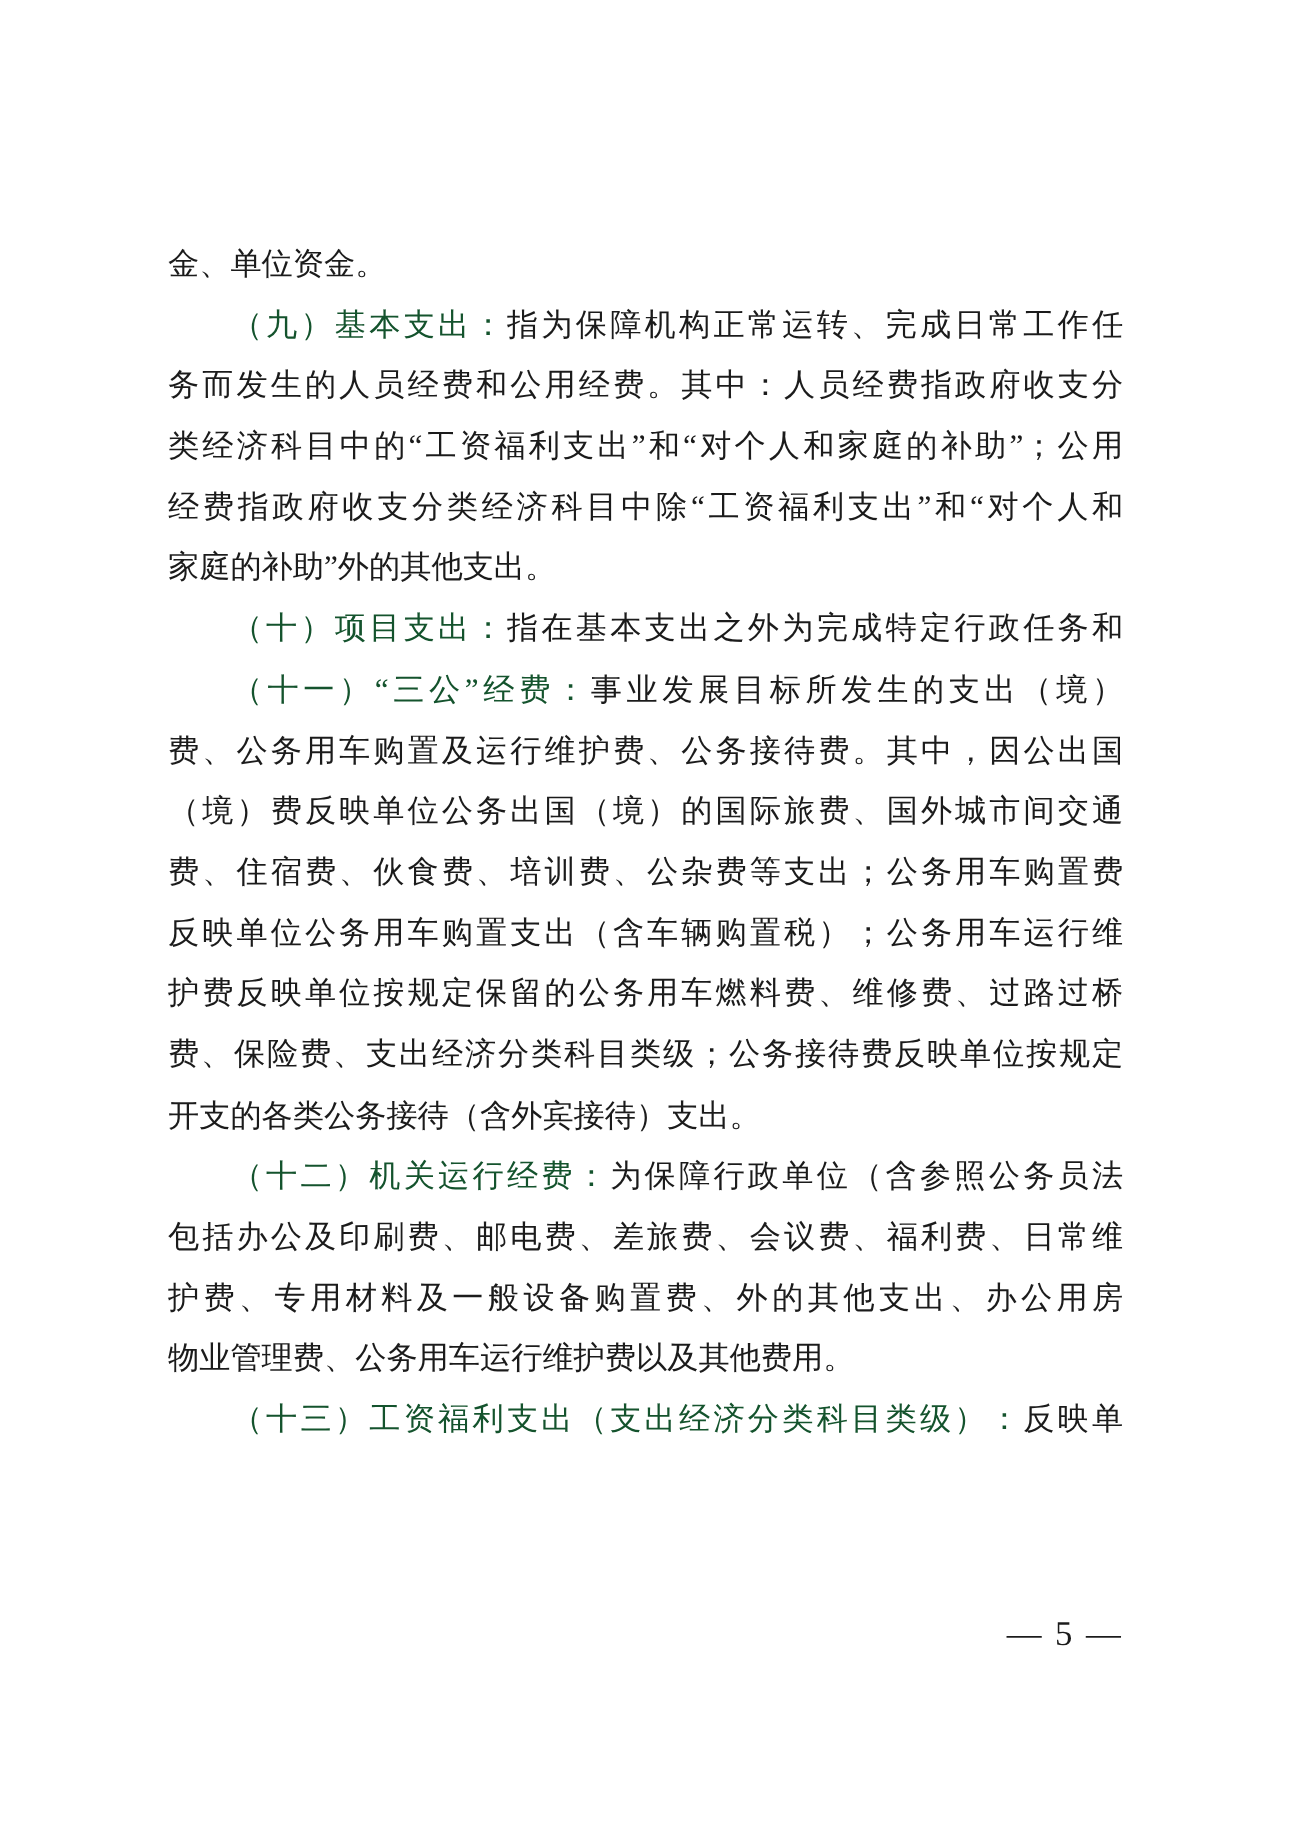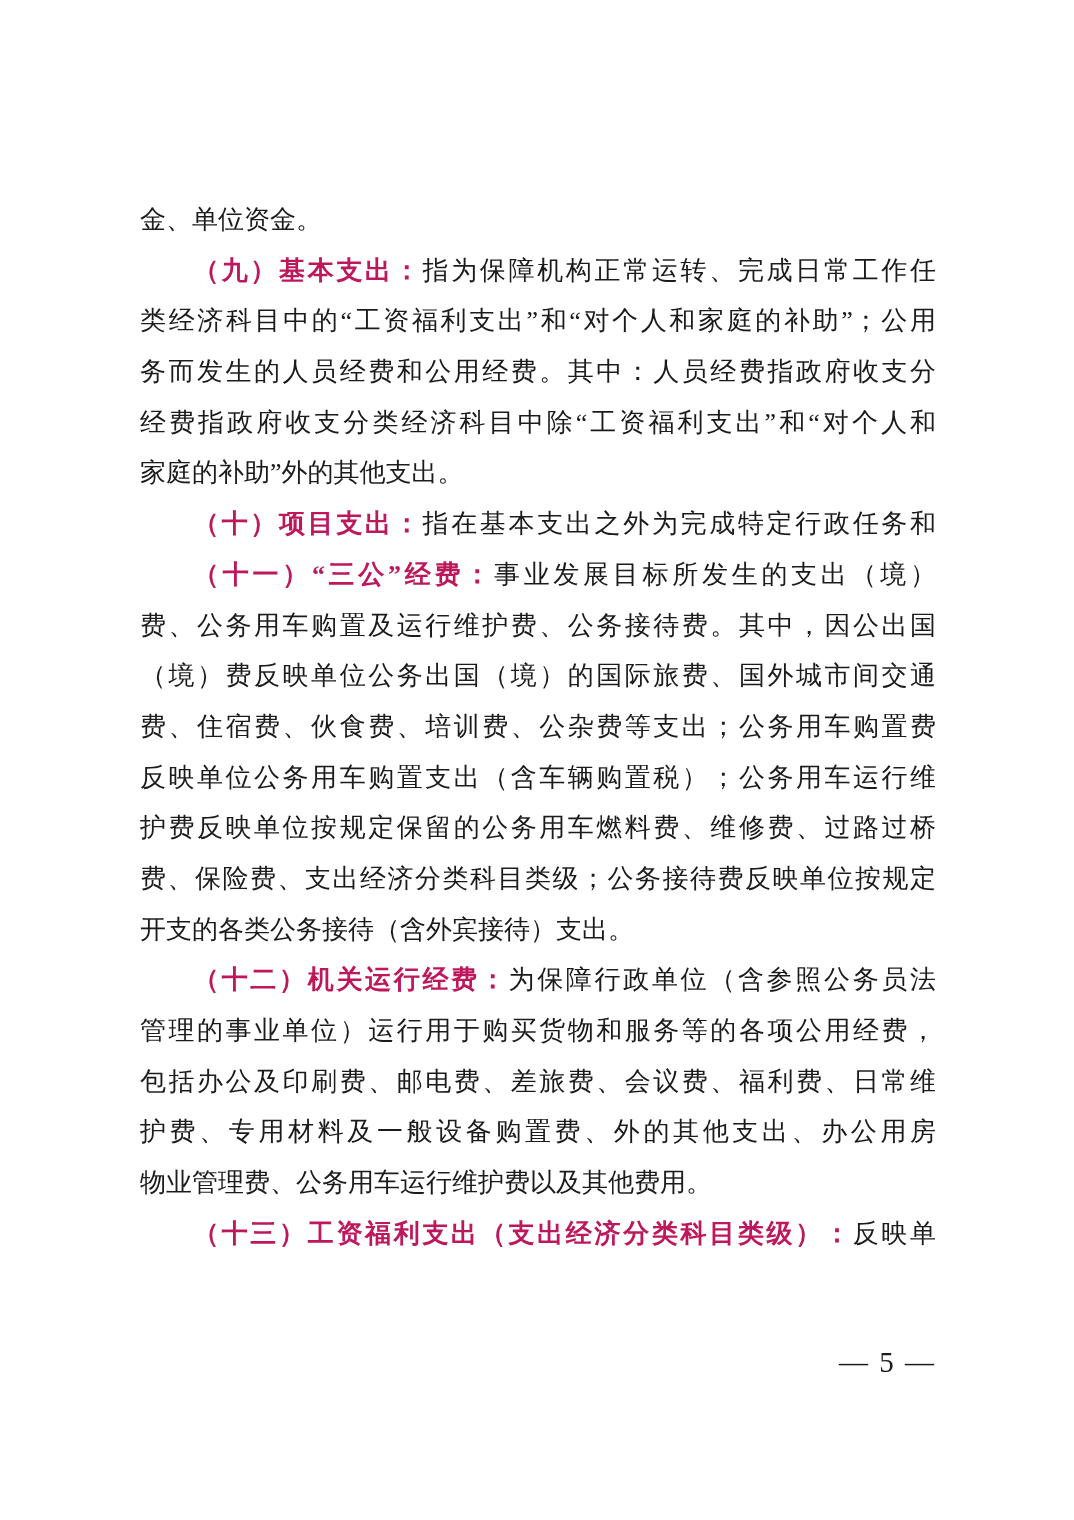--- a/index.html
+++ b/index.html
@@ -31,22 +31,22 @@
     overflow: hidden;
   }
   .line.para-end {
     text-align: left;
     text-align-last: left;
   }
   .line.indent {
     padding-left: 53px;
   }
   .lead {
-    font-weight: 700;
-    color: #be185d;
+    font-weight: 400;
+    color: #14532d;
   }
   .page-num {
     position: absolute;
     left: 140px;
     top: 1346px;
     width: 796px;
     text-align: right;
     font-size: 29px;
     letter-spacing: 2px;
     color: #1b1b1b;
@@ -55,23 +55,23 @@
 </head>
 <body>
 
 <div class="page">
   <div class="content">
 
     <div class="line para-end"><span>金、单位资金。</span></div>
 
     <div class="line indent"><span class="lead">（九）基本支出：</span><span>指为保障机构正常运转、完成日常工作任</span></div>
 
+    <div class="line"><span>务而发生的人员经费和公用经费。其中：人员经费指政府收支分</span></div>
+
     <div class="line"><span>类经济科目中的“工资福利支出”和“对个人和家庭的补助”；公用</span></div>
-
-    <div class="line"><span>务而发生的人员经费和公用经费。其中：人员经费指政府收支分</span></div>
 
     <div class="line"><span>经费指政府收支分类经济科目中除“工资福利支出”和“对个人和</span></div>
 
     <div class="line para-end"><span>家庭的补助”外的其他支出。</span></div>
 
     <div class="line indent"><span class="lead">（十）项目支出：</span><span>指在基本支出之外为完成特定行政任务和</span></div>
 
 
     <div class="line indent"><span class="lead">（十一）“三公”经费：</span><span>事业发展目标所发生的支出（境）</span></div>
 
@@ -84,21 +84,20 @@
     <div class="line"><span>反映单位公务用车购置支出（含车辆购置税）；公务用车运行维</span></div>
 
     <div class="line"><span>护费反映单位按规定保留的公务用车燃料费、维修费、过路过桥</span></div>
 
     <div class="line"><span>费、保险费、支出经济分类科目类级；公务接待费反映单位按规定</span></div>
 
     <div class="line para-end"><span>开支的各类公务接待（含外宾接待）支出。</span></div>
 
     <div class="line indent"><span class="lead">（十二）机关运行经费：</span><span>为保障行政单位（含参照公务员法</span></div>
 
-    <div class="line"><span>管理的事业单位）运行用于购买货物和服务等的各项公用经费，</span></div>
 
     <div class="line"><span>包括办公及印刷费、邮电费、差旅费、会议费、福利费、日常维</span></div>
 
     <div class="line"><span>护费、专用材料及一般设备购置费、外的其他支出、办公用房</span></div>
 
     <div class="line para-end"><span>物业管理费、公务用车运行维护费以及其他费用。</span></div>
 
     <div class="line indent"><span class="lead">（十三）工资福利支出（支出经济分类科目类级）：</span><span>反映单</span></div>
 
   </div>

